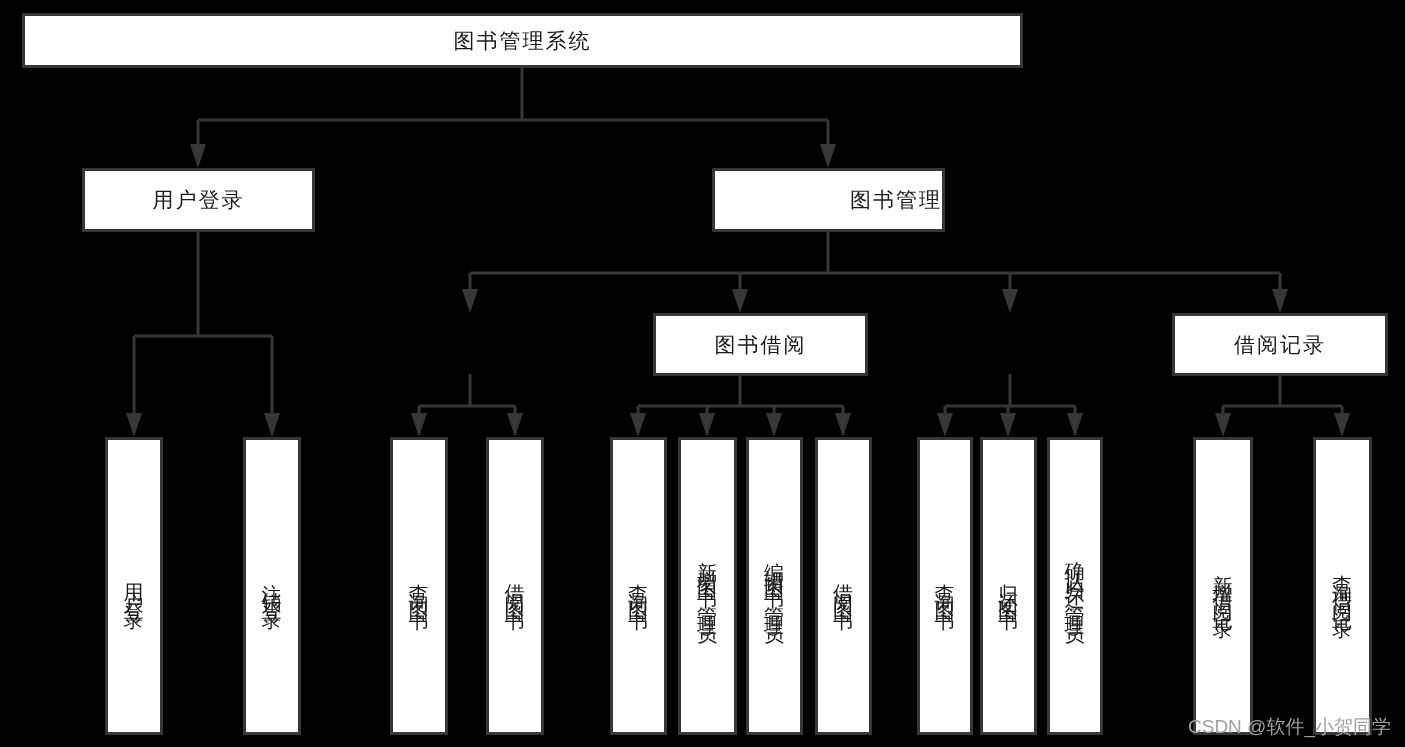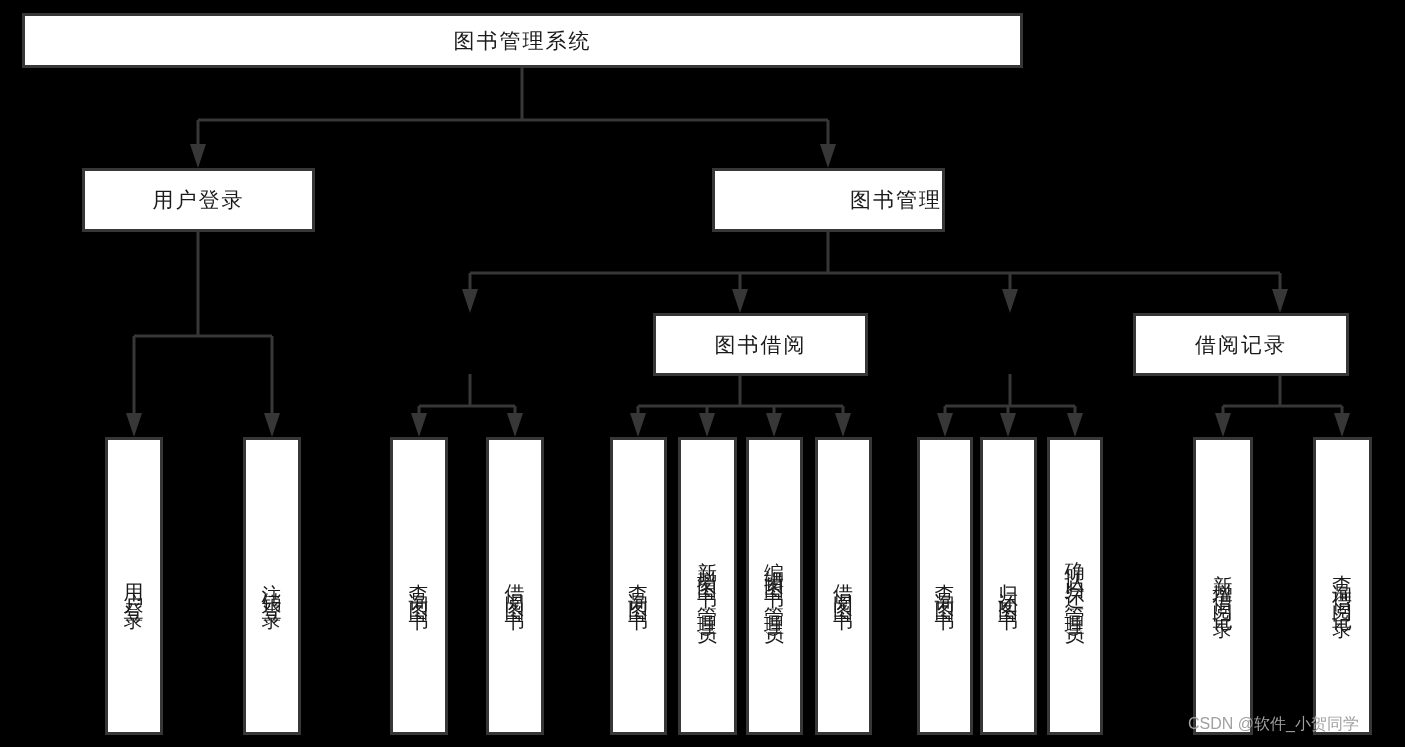--- a/index.html
+++ b/index.html
@@ -53,21 +53,21 @@
     writing-mode: vertical-rl;
     text-orientation: mixed;
     font-size: 20px;
     letter-spacing: 9px;
     line-height: 1;
   }
   .watermark {
     position: absolute;
     left: 1188px;
     top: 714px;
-    font-size: 16px;
+    font-size: 19px;
     color: #a0a0a0;
     z-index: 2;
     white-space: nowrap;
   }
 </style>
 </head>
 <body>
 
 <div class="canvas">
 
@@ -154,21 +154,21 @@
   <div class="box" style="left:82px; top:168px; width:233px; height:64px;">
     <span class="hlabel">用户登录</span>
   </div>
   <div class="box" style="left:712px; top:168px; width:233px; height:64px;justify-content:flex-end;">
     <span class="hlabel">图书管理</span>
   </div>
 
   <div class="box" style="left:633px; top:313px; width:215px; height:63px;margin-left:20px;">
     <span class="hlabel">图书借阅</span>
   </div>
-  <div class="box" style="left:1133px; top:313px; width:216px; height:63px;">
+  <div class="box" style="left:1172px; top:313px; width:216px; height:63px;">
     <span class="hlabel">借阅记录</span>
   </div>
 
   <div class="box leaf" style="left:105px; width:58px;">
     <span class="vlabel">用户登录</span>
   </div>
   <div class="box leaf" style="left:243px; width:58px;">
     <span class="vlabel">注销登录</span>
   </div>
 

